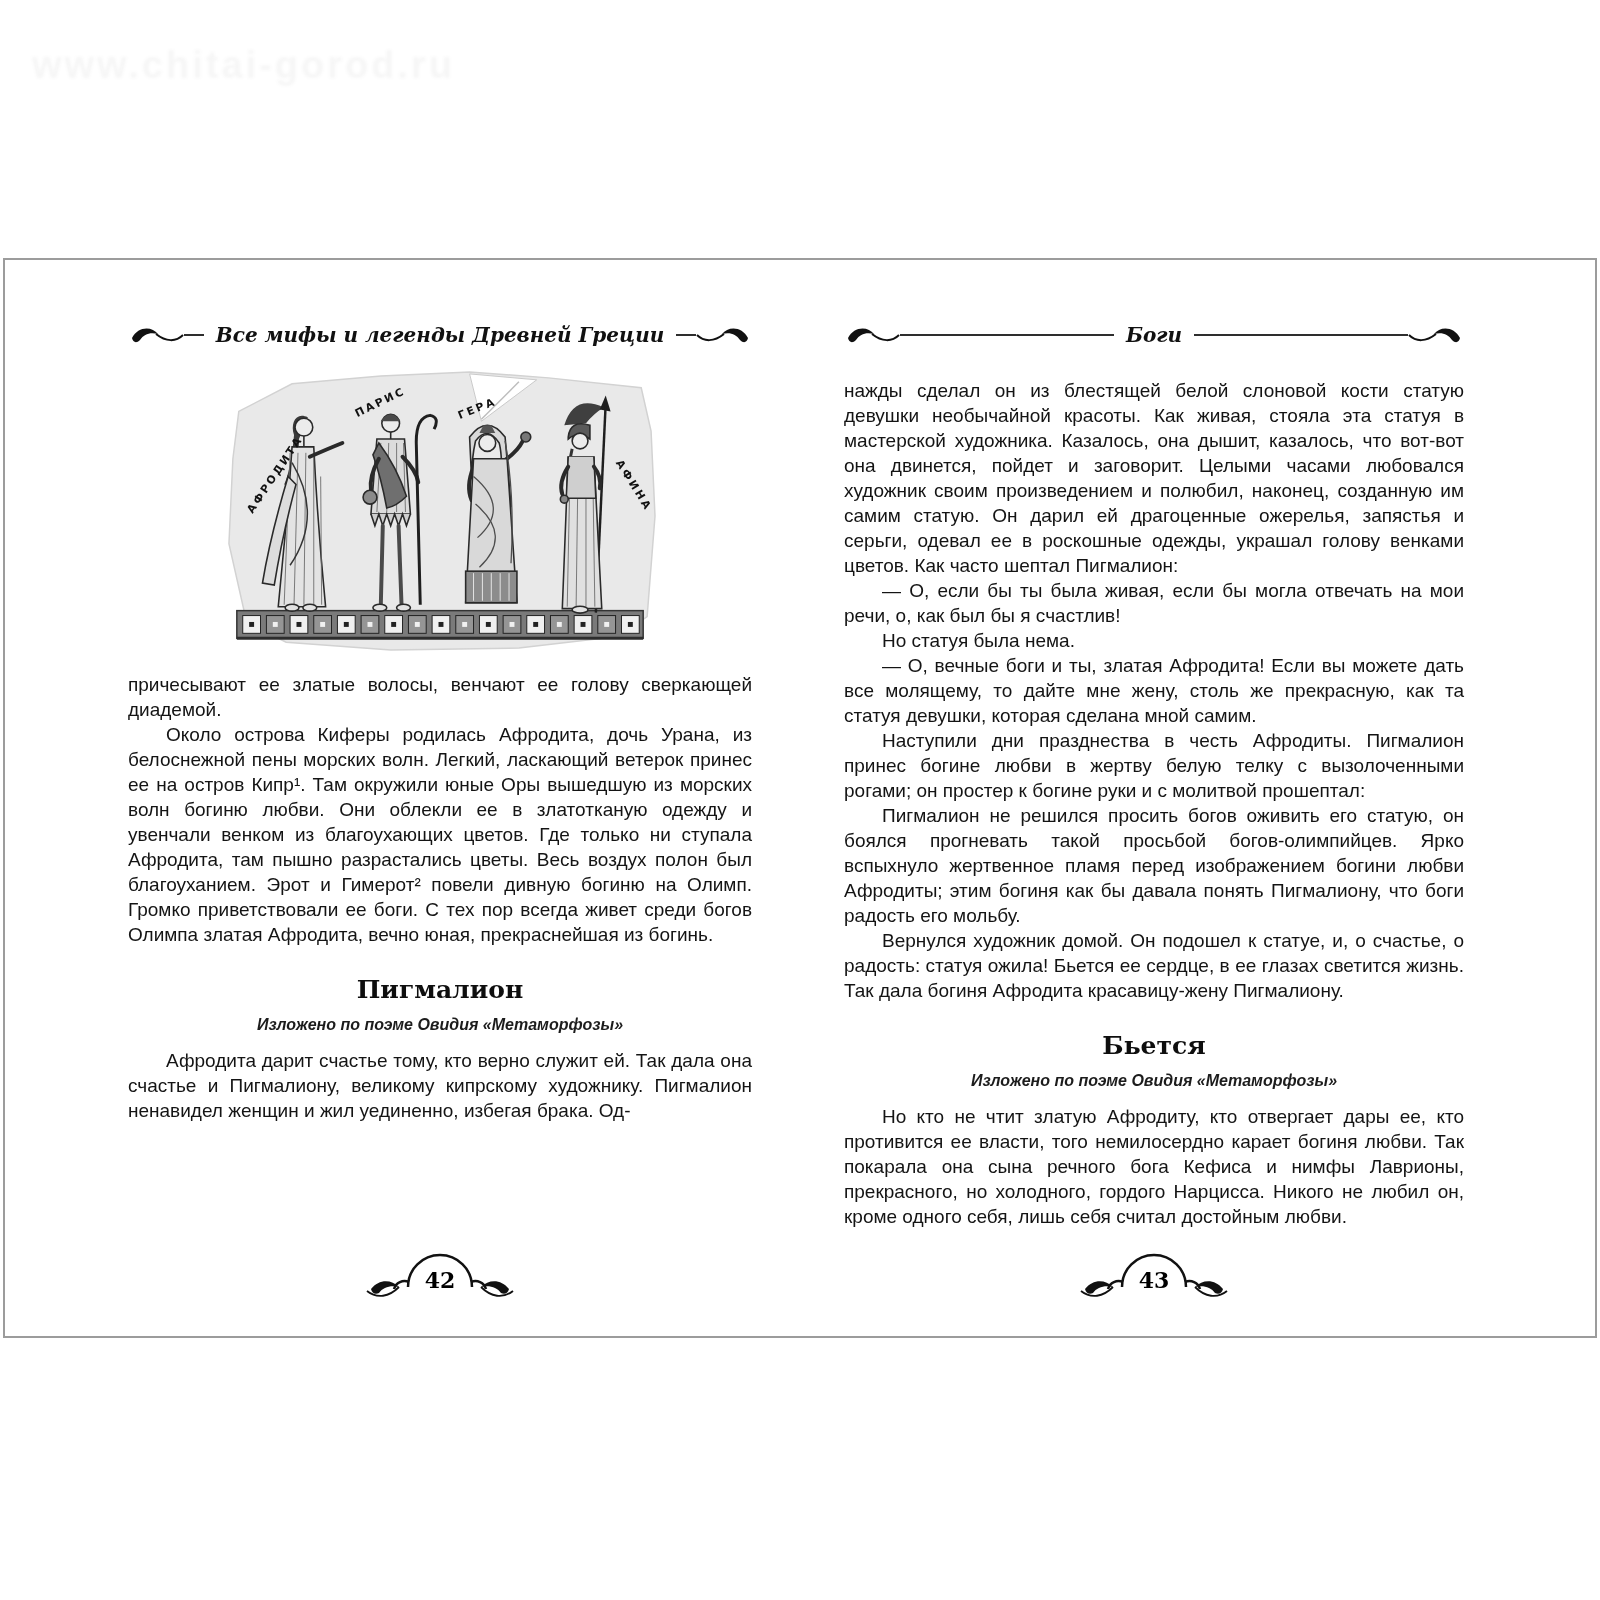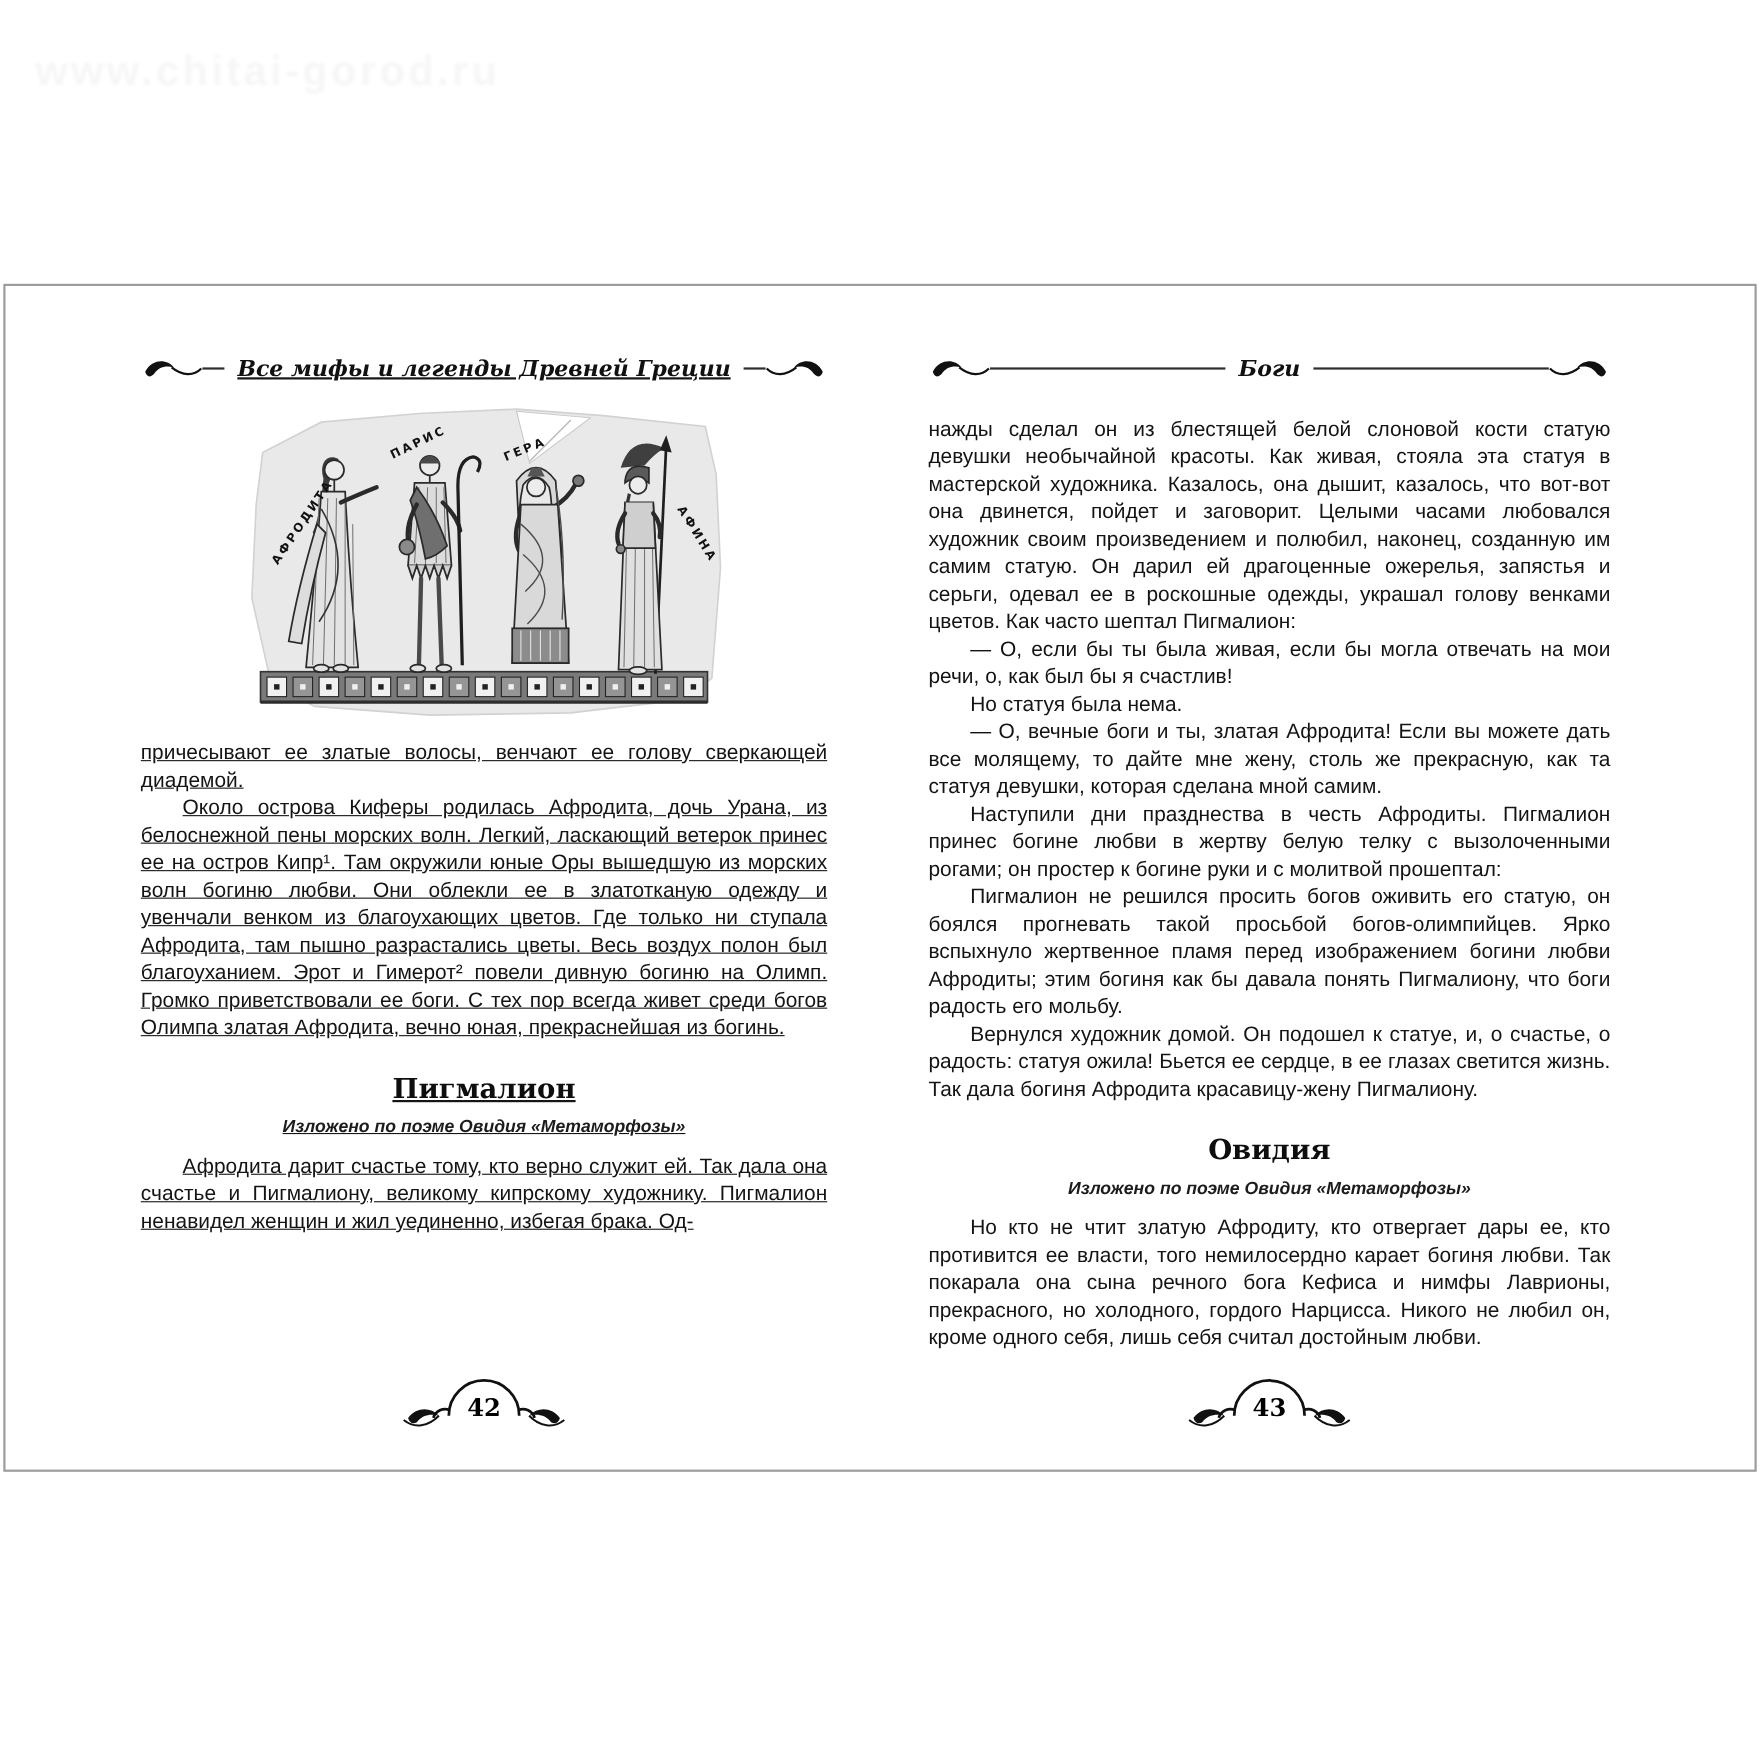--- a/index.html
+++ b/index.html
@@ -11,21 +11,21 @@
     position:absolute;left:32px;top:44px;width:500px;
     font-size:38px;font-weight:bold;letter-spacing:3px;
     color:rgba(40,40,40,0.045);filter:blur(1.6px);
     user-select:none;
   }
   .scan-frame{
     position:absolute;left:3px;top:258px;width:1590px;height:1076px;
     border:2px solid #9c9c9c;background:#fff;
   }
   .page-col{position:absolute;top:300px;height:1005px;}
-  .page-col.left{left:128px;width:624px;text-decoration:underline;}
+  .page-col.left{left:128px;width:624px;}
   .page-col.right{left:844px;width:620px;}
 
   .running-head{
     display:flex;align-items:center;margin-top:16px;height:38px;
   }
   .running-head .rule{flex:1;height:2px;background:#2e2e2e;}
   .running-head .title{
     font-family:"DejaVu Serif", serif;font-style:italic;font-weight:600;
     font-size:20px;color:#111;padding:0 12px;white-space:nowrap;
   }
@@ -281,21 +281,21 @@
   <div class="body-text first-block">
     <p>нажды сделал он из блестящей белой слоновой кости статую девушки необычайной красоты. Как живая, стояла эта статуя в мастерской художника. Казалось, она дышит, казалось, что вот-вот она двинется, пойдет и заговорит. Целыми часами любовался художник своим произведением и полюбил, наконец, созданную им самим статую. Он дарил ей драгоценные ожерелья, запястья и серьги, одевал ее в роскошные одежды, украшал голову венками цветов. Как часто шептал Пигмалион:</p>
     <p class="indent">— О, если бы ты была живая, если бы могла отвечать на мои речи, о, как был бы я счастлив!</p>
     <p class="indent">Но статуя была нема.</p>
     <p class="indent">— О, вечные боги и ты, златая Афродита! Если вы можете дать все молящему, то дайте мне жену, столь же прекрасную, как та статуя девушки, которая сделана мной самим.</p>
     <p class="indent">Наступили дни празднества в честь Афродиты. Пигмалион принес богине любви в жертву белую телку с вызолоченными рогами; он простер к богине руки и с молитвой прошептал:</p>
     <p class="indent">Пигмалион не решился просить богов оживить его статую, он боялся прогневать такой просьбой богов-олимпийцев. Ярко вспыхнуло жертвенное пламя перед изображением богини любви Афродиты; этим богиня как бы давала понять Пигмалиону, что боги радость его мольбу.</p>
     <p class="indent">Вернулся художник домой. Он подошел к статуе, и, о счастье, о радость: статуя ожила! Бьется ее сердце, в ее глазах светится жизнь. Так дала богиня Афродита красавицу-жену Пигмалиону.</p>
   </div>
 
-  <div class="section-heading">Овидия</div>
+  <div class="section-heading">Бьется</div>
   <div class="section-subtitle">Изложено по поэме Овидия «Метаморфозы»</div>
   <div class="body-text section-para">
     <p class="indent">Но кто не чтит златую Афродиту, кто отвергает дары ее, кто противится ее власти, того немилосердно карает богиня любви. Так покарала она сына речного бога Кефиса и нимфы Лаврионы, прекрасного, но холодного, гордого Нарцисса. Никого не любил он, кроме одного себя, лишь себя считал достойным любви.</p>
   </div>
 
   <div class="pagenum-ornament">
     <svg width="150" height="64" viewBox="0 0 150 64">
       <path d="M43,46 A32,32 0 0 1 107,46" fill="none" stroke="#111" stroke-width="2.5"></path>
       <path d="M29,48 A11,11 0 0 1 44,41" fill="none" stroke="#111" stroke-width="2.5"></path>
       <path d="M106,41 A11,11 0 0 1 121,48" fill="none" stroke="#111" stroke-width="2.5"></path>

